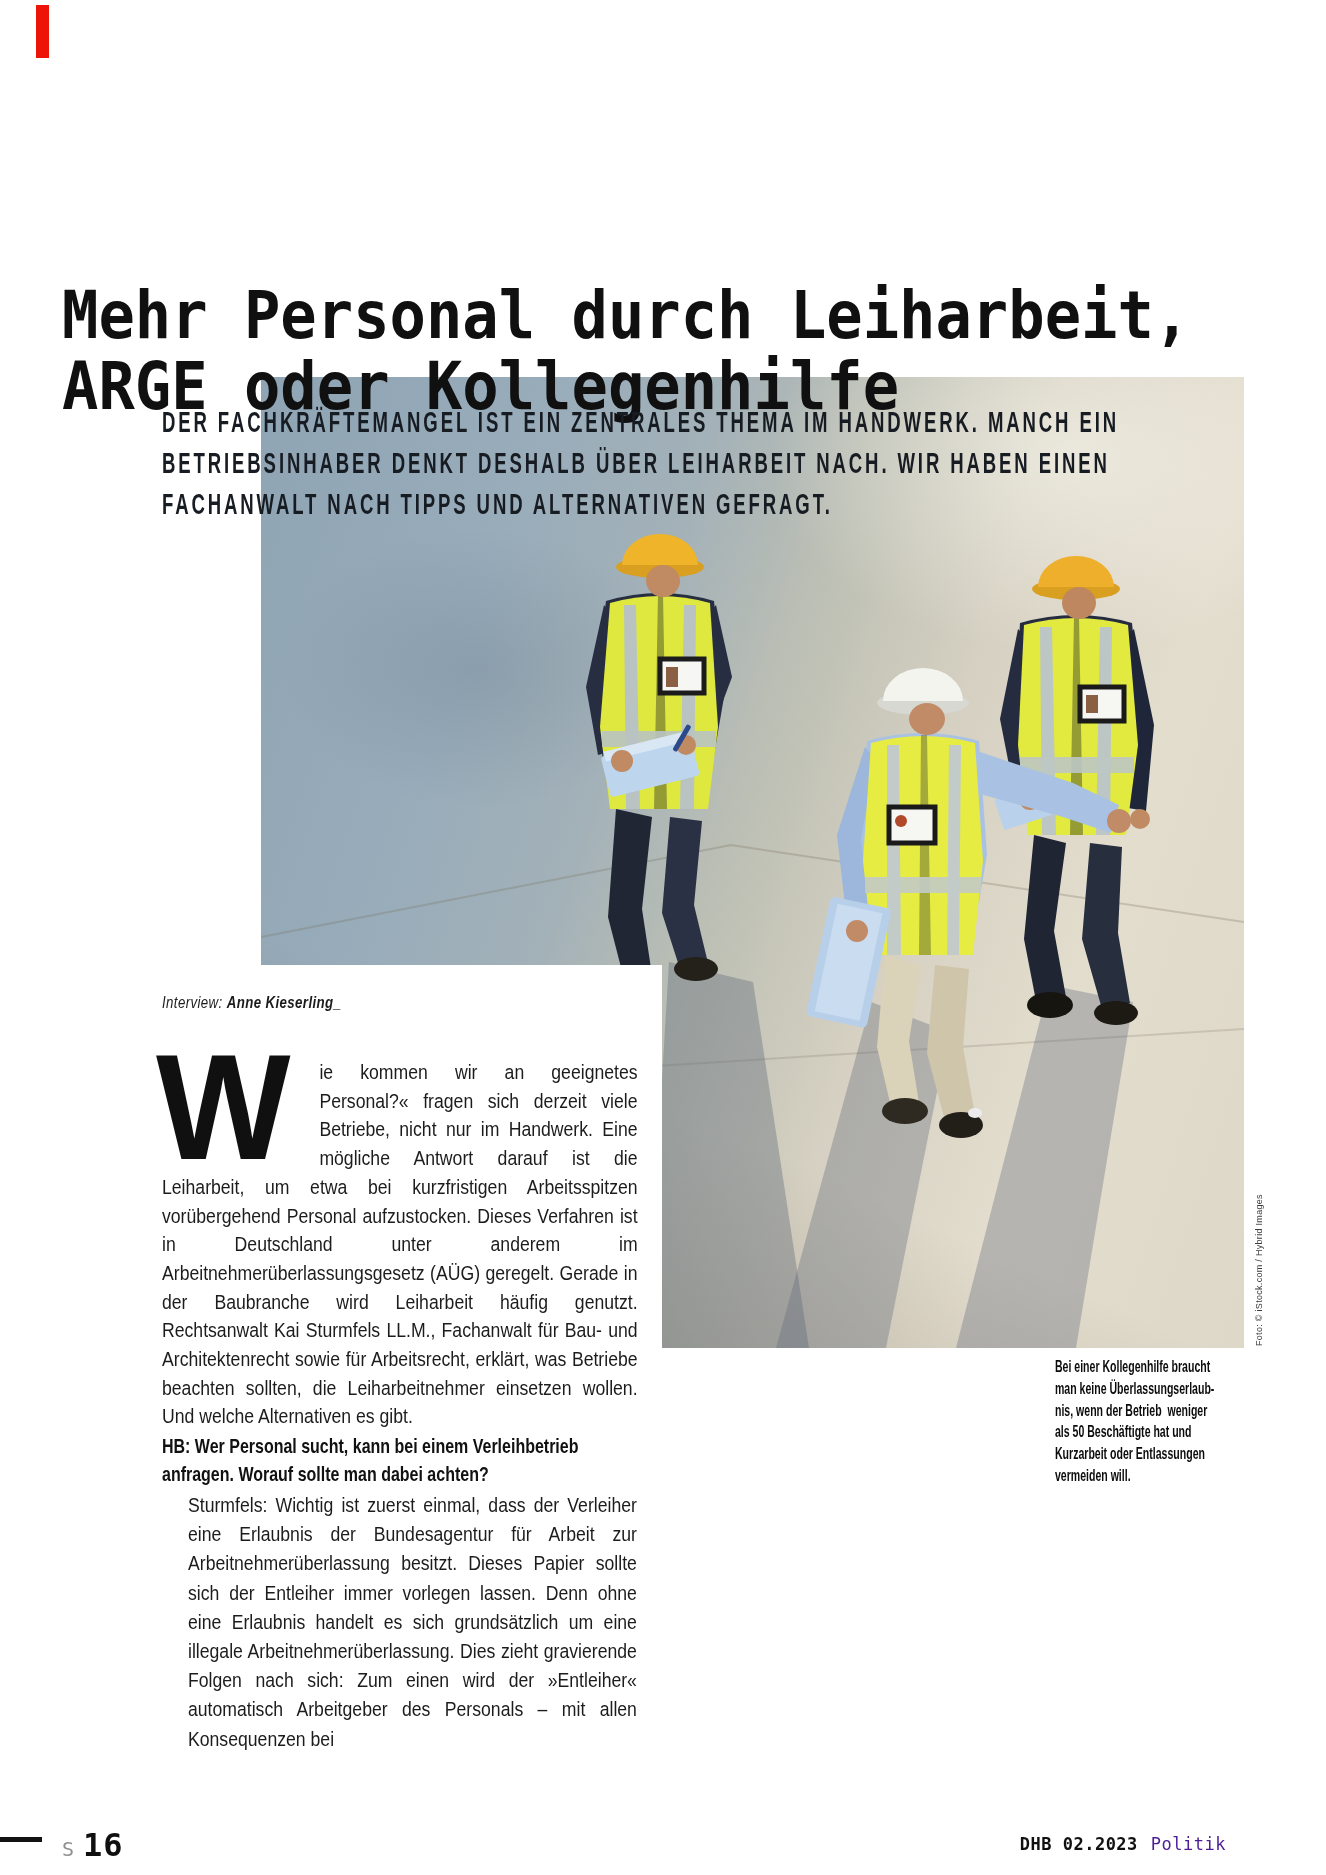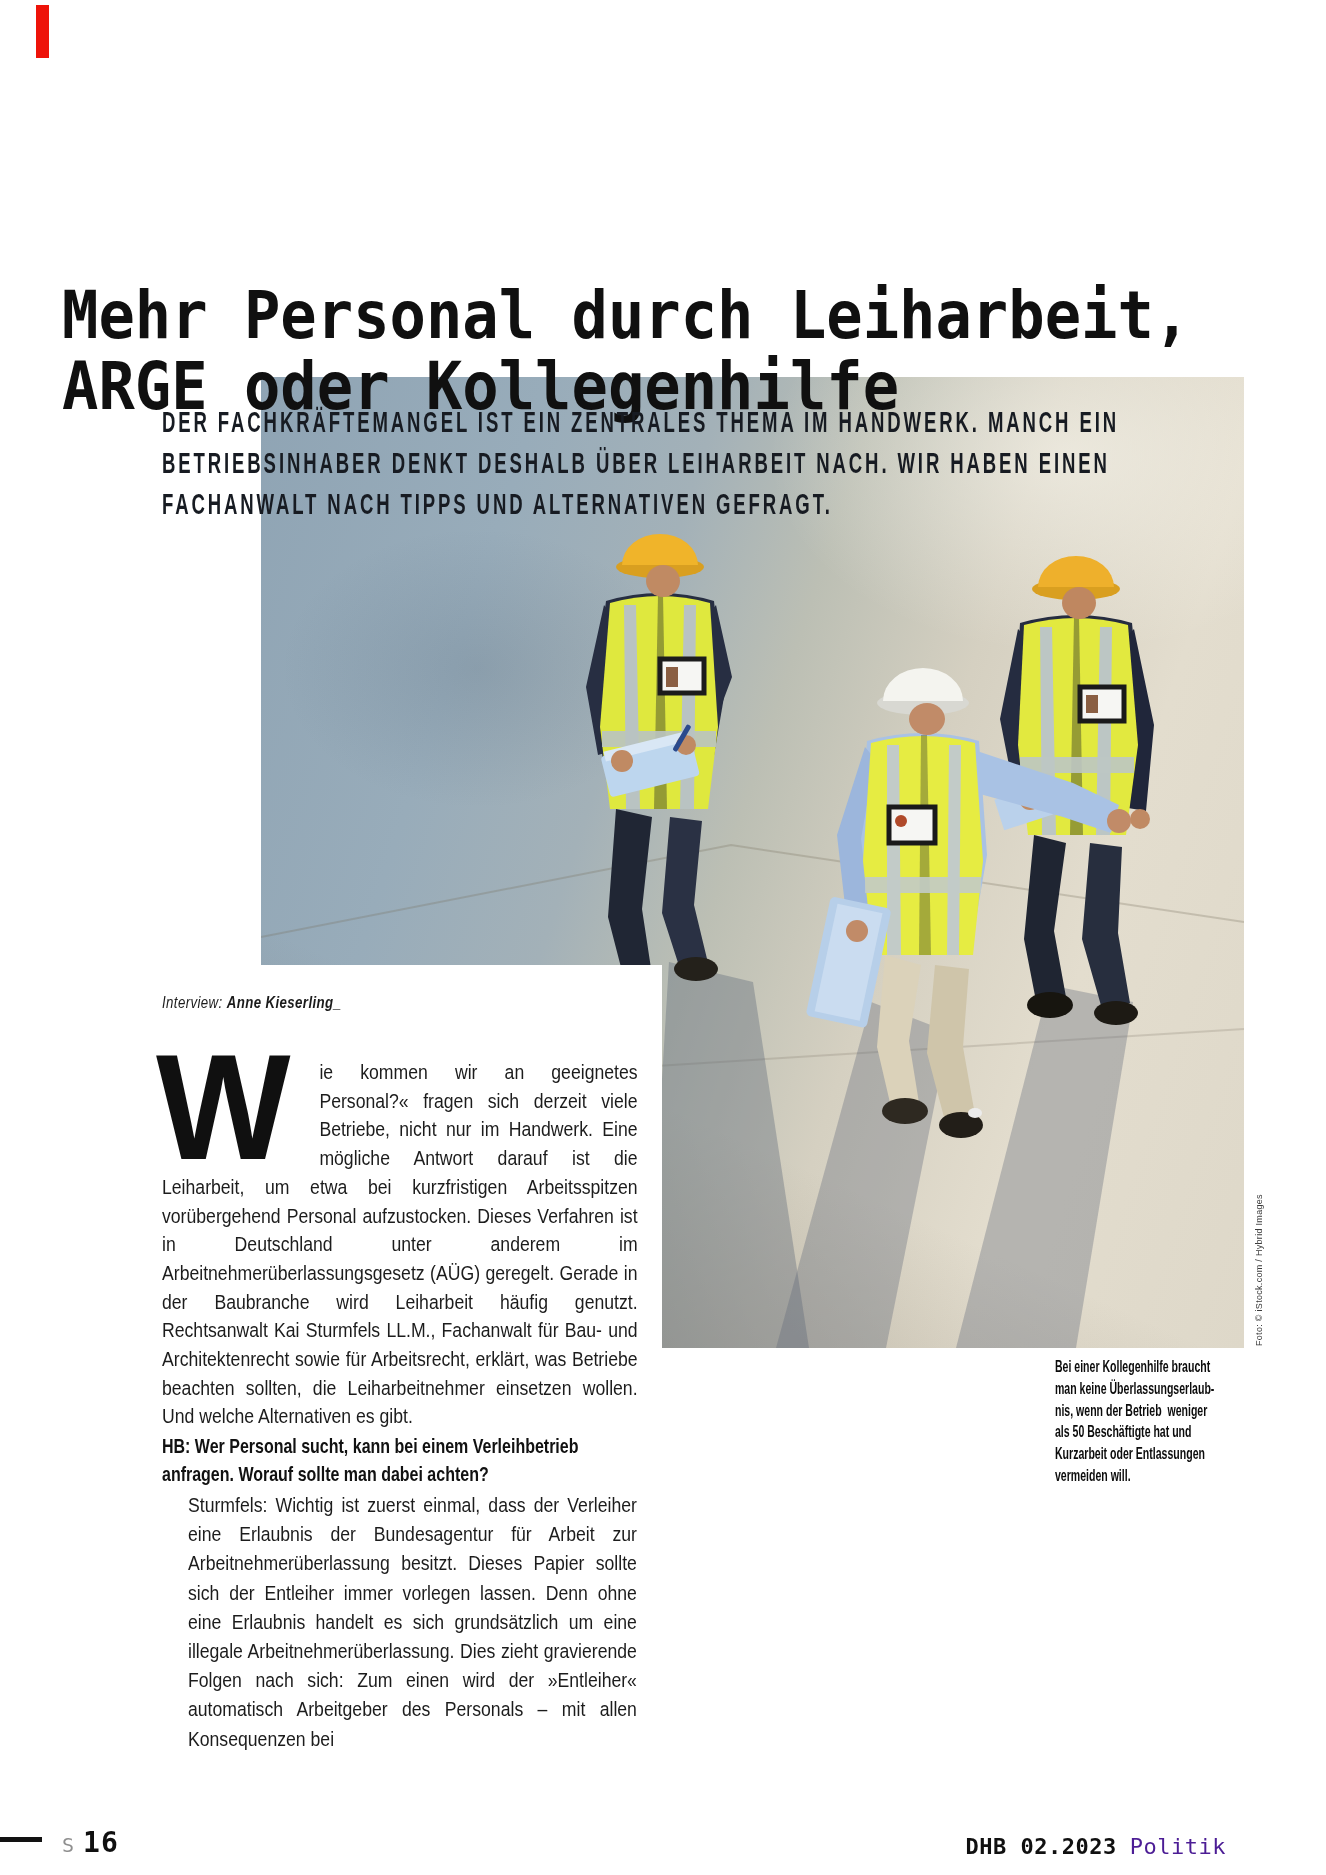--- a/index.html
+++ b/index.html
@@ -44,23 +44,23 @@
   .caption{position:absolute;left:1055px;top:1356px;font-weight:700;font-size:17px;line-height:21.8px;
     color:#0c0c0c;white-space:pre;transform:scaleX(0.62);transform-origin:left top;z-index:3;}
 
   .credit{position:absolute;left:1254px;top:1346px;width:150px;font-size:9px;letter-spacing:.3px;
     color:#3a3a3a;transform:rotate(-90deg);transform-origin:left top;white-space:nowrap;z-index:3;}
 
   .footer-bar{position:absolute;left:0;top:1837px;width:42px;height:5px;background:#121212;}
   .footer-left{position:absolute;left:62px;top:1826px;display:flex;align-items:baseline;gap:9px;
     font-family:"DejaVu Sans Mono",monospace;}
   .footer-left .s{font-size:20px;color:#8f8f8f;}
-  .footer-left .num{font-size:28px;font-weight:700;color:#101010;letter-spacing:1px;}
+  .footer-left .num{font-size:32px;font-weight:700;color:#101010;letter-spacing:1px;}
   .footer-right{position:absolute;right:100px;top:1834px;display:flex;align-items:baseline;gap:13px;
-    font-family:"DejaVu Sans Mono",monospace;font-size:22px;}
+    font-family:"DejaVu Sans Mono",monospace;font-size:17px;}
   .footer-right .issue{font-weight:700;color:#101010;letter-spacing:.5px;}
   .footer-right .section{color:#4c1d95;letter-spacing:.5px;}
 </style>
 </head>
 <body>
 
 <div class="page">
 
   <div class="accent-bar"></div>
 

